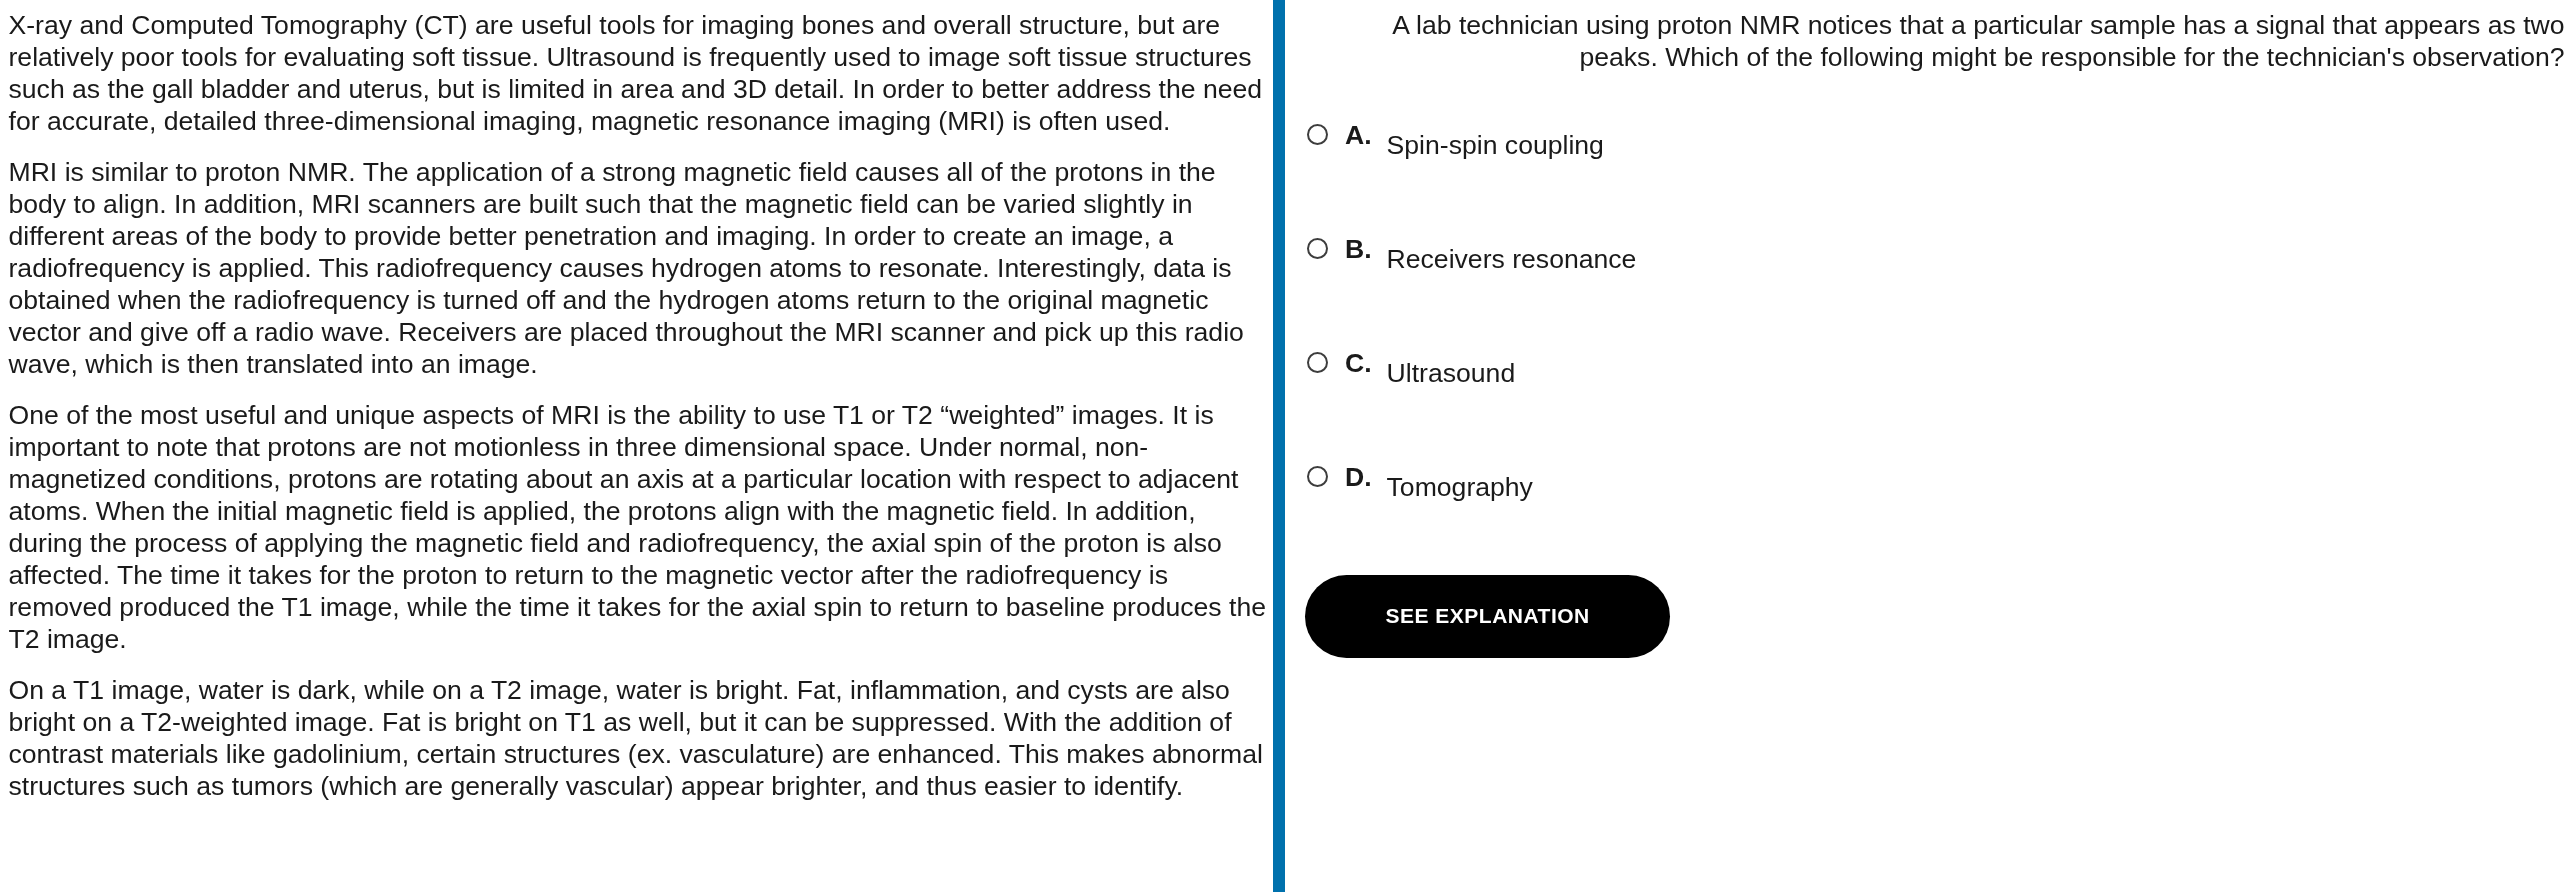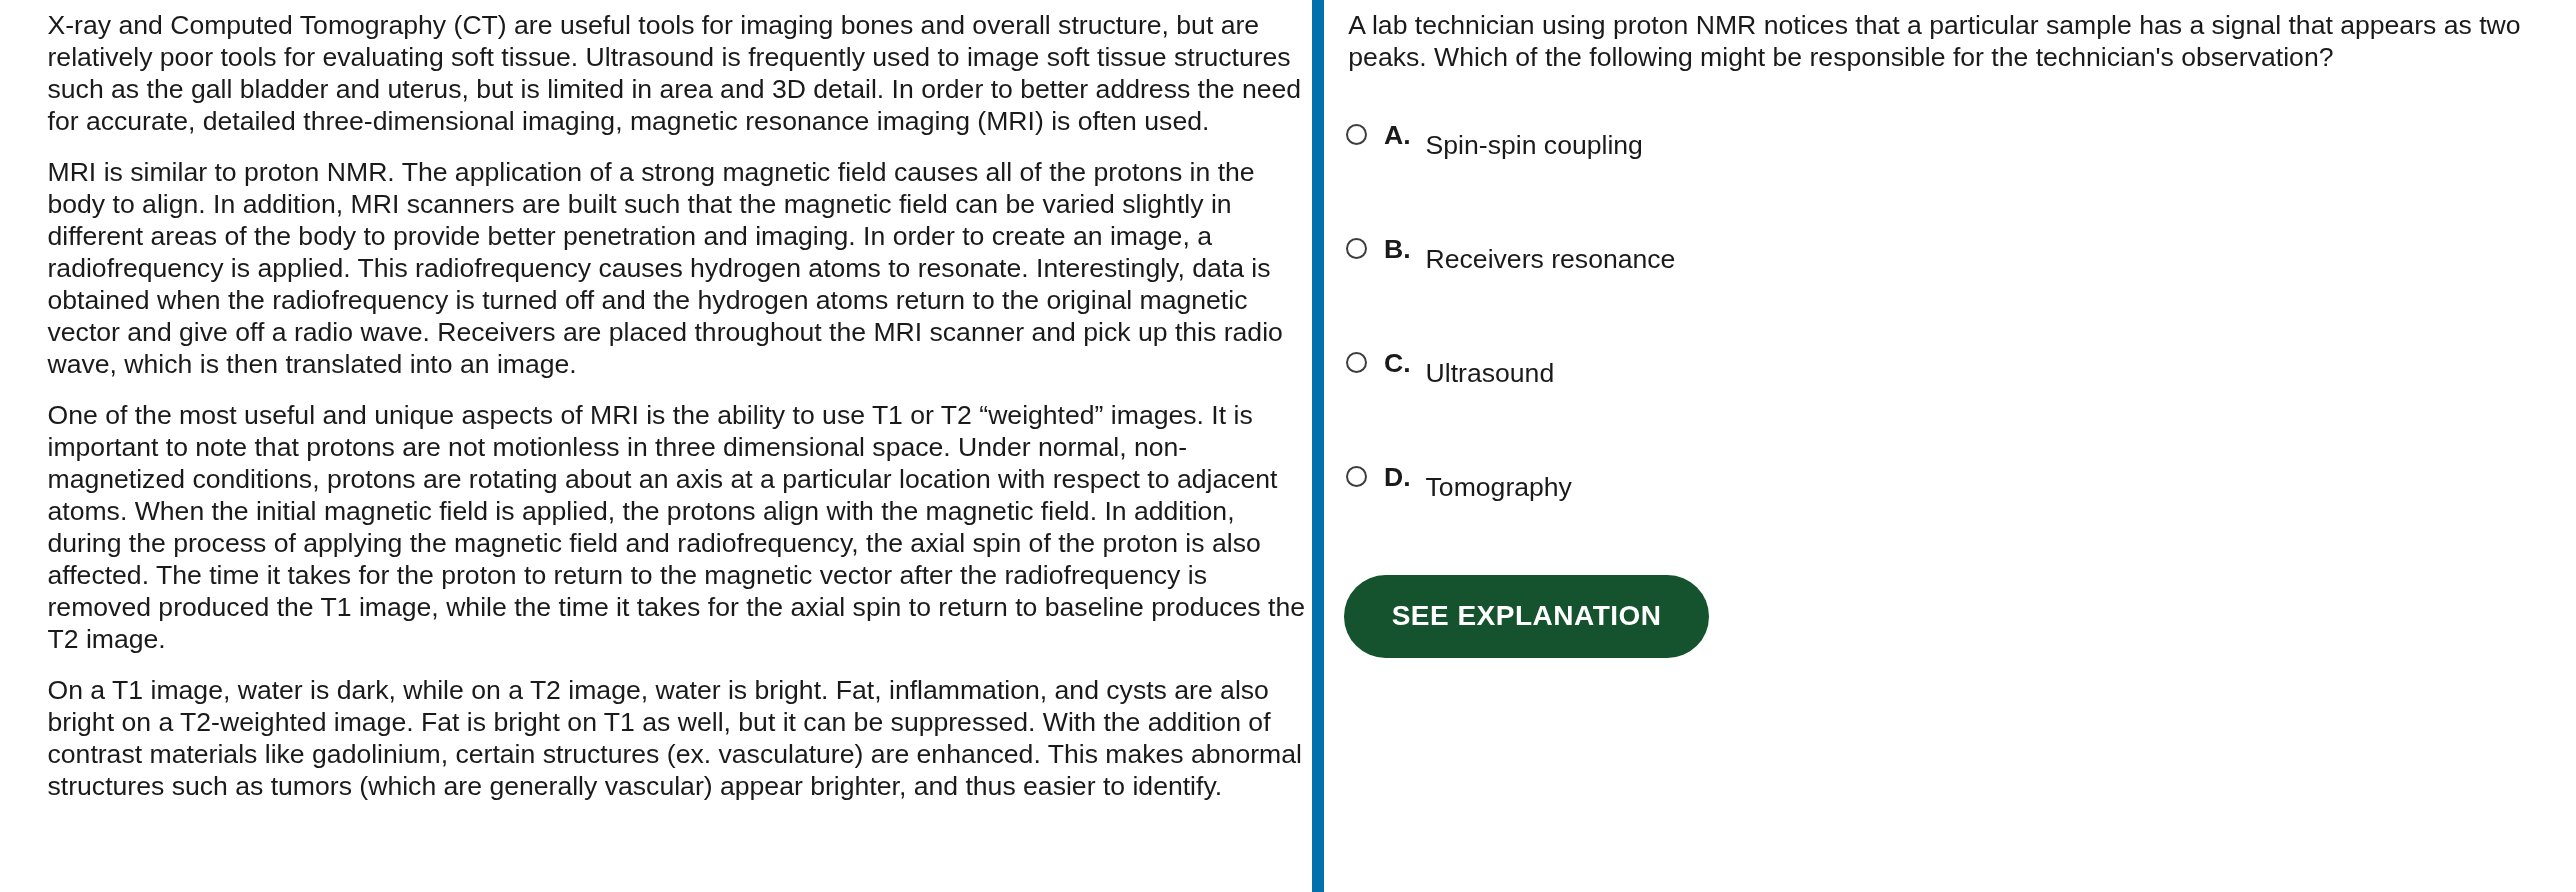--- a/index.html
+++ b/index.html
@@ -10,21 +10,20 @@
     background: #ffffff;
     font-family: "Liberation Sans", "DejaVu Sans", sans-serif;
     color: #1a1a1a;
     overflow: hidden;
   }
   .app {
     display: flex;
     width: 2576px;
     height: 893px;
     background: #ffffff;
-    padding-left: 39px;
   }
   
   .passage-panel {
     flex: 0 0 1273px;
     width: 1273px;
     height: 100%;
     padding: 8.5px 5.7px 0 8.5px;
     overflow: hidden;
   }
   .passage-panel p {
@@ -45,20 +44,21 @@
     flex: 1 1 auto;
     height: 100%;
     padding: 8.5px 11.4px 0 16px;
     overflow: hidden;
   }
   .question-text {
     margin: 0 0 46px 8px;
     font-size: 26.6px;
     line-height: 32px;
     color: #1a1a1a;
+    text-align: right;
   }
   .option-row {
     display: flex;
     align-items: center;
     height: 32px;
     margin: 0 0 82px 0;
     font-size: 26.6px;
     line-height: 32px;
     cursor: pointer;
     width: max-content;
@@ -83,24 +83,24 @@
     color: #1a1a1a;
     margin-top: 20px;
   }
   .see-explanation {
     display: block;
     margin: 16px 0 0 3.8px;
     width: 365px;
     height: 83px;
     border: none;
     border-radius: 42px;
-    background: #14532d;
+    background: #000000;
     color: #ffffff;
     font-family: "Liberation Sans", "DejaVu Sans", sans-serif;
-    font-size: 28px;
+    font-size: 21px;
     font-weight: 700;
     letter-spacing: 0.5px;
     cursor: pointer;
     text-align: center;
   }
 </style>
 </head>
 <body>
 
 <div class="app">

